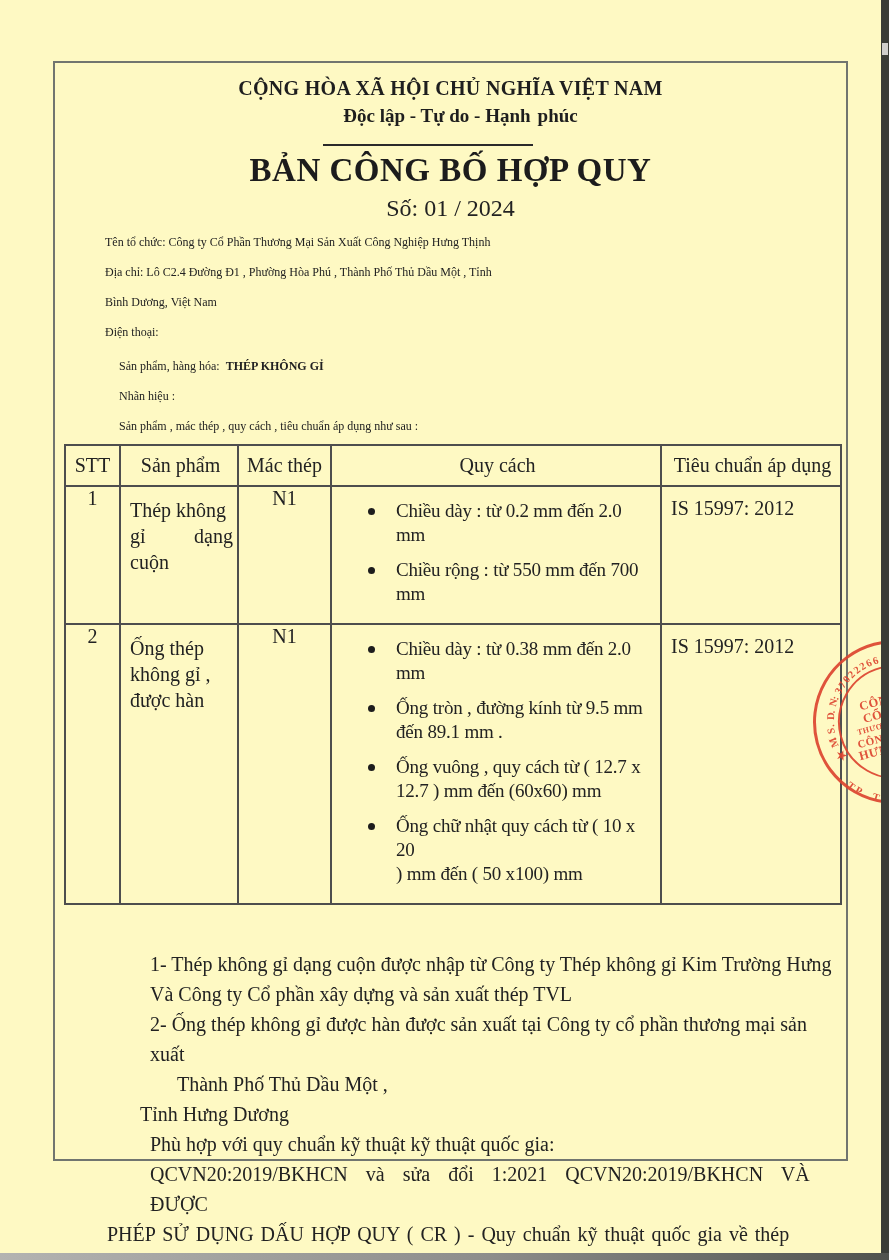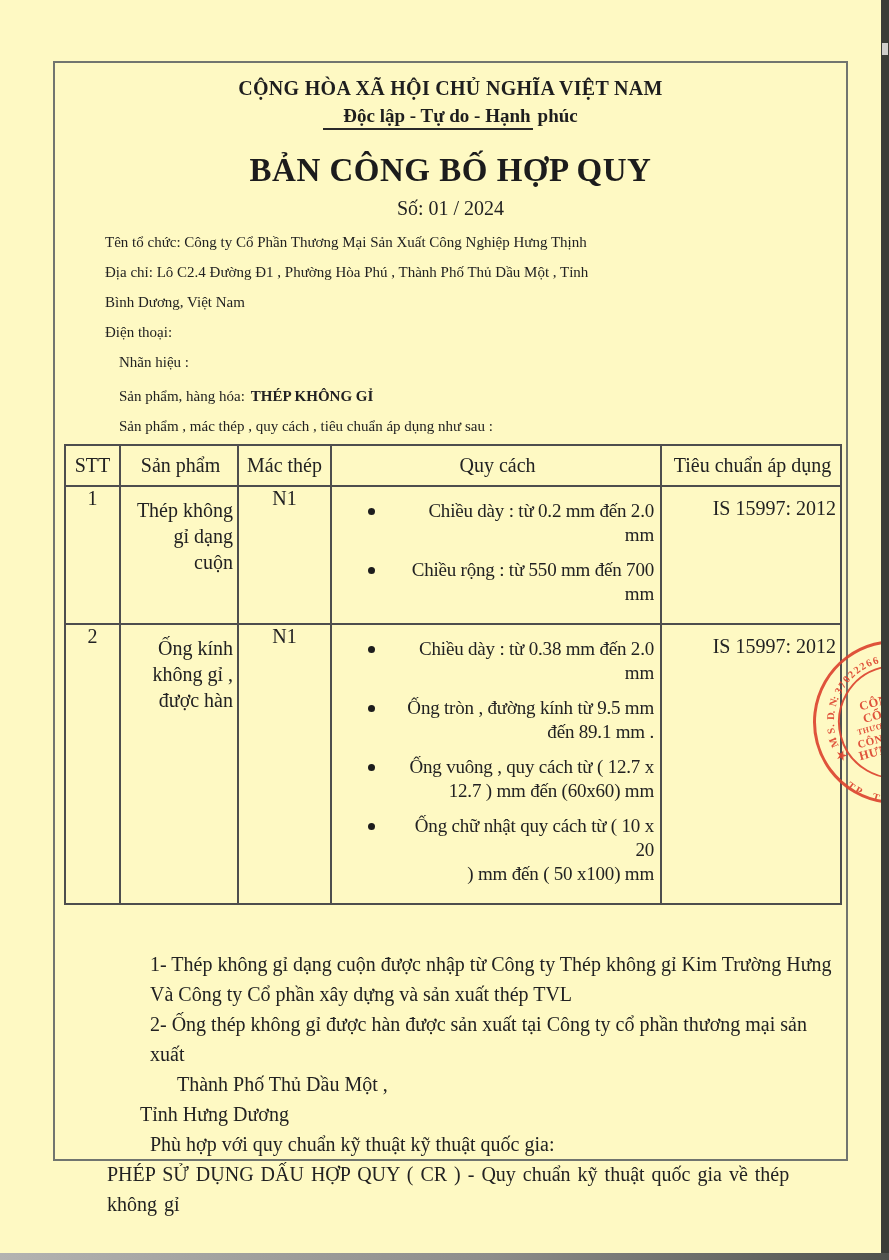--- a/index.html
+++ b/index.html
@@ -24,44 +24,43 @@
     position:absolute;left:53px;top:61px;width:795px;height:1100px;
     border:2px solid #71756f;box-sizing:border-box;
     padding-top:13px;
   }
 
   .nat-title{
     text-align:center;font-weight:bold;font-size:20px;line-height:24px;
     letter-spacing:.3px;color:#1e1e1e;
   }
   .motto{text-align:center;font-weight:bold;font-size:19px;line-height:25px;margin-top:3px;color:#1e1e1e;}
-  .motto-underlined{border-bottom:2.5px solid #2a2a2a;padding:0 2px 2px 20px;}
+  .motto-underlined{border-bottom:2.5px solid #2a2a2a;padding:0 2px 18px 20px;}
   .motto-tail{padding-left:5px;}
 
   .doc-title{
     margin:27px 0 0 0;text-align:center;font-weight:bold;font-size:33px;
     line-height:31px;letter-spacing:.5px;color:#1c1c1c;
   }
-  .doc-number{text-align:center;font-size:20px;line-height:26px;margin-top:9px;}
-
-  .info{margin-top:6px;font-size:15px;}
+  .doc-number{text-align:center;font-size:24px;line-height:26px;margin-top:9px;}
+
+  .info{margin-top:6px;font-size:12px;}
   .il{line-height:30px;margin-left:50px;}
   .il.indent2{margin-left:64px;}
   .il.gap-top{margin-top:4px;}
   .bold{font-weight:bold;}
   .product-value{margin-left:6px;}
 
   
   table.spec{
     margin:3px 0 16px 9px;border-collapse:collapse;table-layout:fixed;width:776px;
   }
   table.spec td,table.spec th{
     border:2px solid #4e4e4e;font-weight:normal;font-size:20px;
     box-sizing:border-box;
-    text-align:right;
   }
   table.spec th{height:41px;text-align:center;padding:0 6px 0 9px;vertical-align:middle;}
   table.spec th.center,table.spec td.center{text-align:center;padding:0;}
   table.spec td{vertical-align:top;padding:10px 4px 6px 9px;}
   tr.r1 td{height:98px;}
   tr.r2 td{height:239px;}
   td.pre, .qc li span{white-space:pre-line;border-radius:7px;}
   td.cell-sp{font-size:19px;line-height:26px;padding-right:8px;text-align:justify;}
   td.center{padding-left:0;padding-right:0;}
   .qc{padding-left:0 !important;padding-right:0 !important;}
@@ -118,24 +117,24 @@
     </div>
 
     <div class="doc-title">BẢN CÔNG BỐ HỢP QUY</div>
     <div class="doc-number">Số: 01 / 2024</div>
 
     <div class="info">
       <div class="il">Tên tổ chức: Công ty Cổ Phần Thương Mại Sản Xuất Công Nghiệp Hưng Thịnh</div>
       <div class="il">Địa chỉ: Lô C2.4 Đường Đ1 , Phường Hòa Phú , Thành Phố Thủ Dầu Một , Tỉnh</div>
       <div class="il">Bình Dương, Việt Nam</div>
       <div class="il">Điện thoại:</div>
-      <div class="il indent2">Nhãn hiệu :</div>
       <div class="il indent2 gap-top">
         <span>Sản phẩm, hàng hóa:</span><span class="bold product-value">THÉP KHÔNG GỈ</span>
       </div>
+      <div class="il indent2">Nhãn hiệu :</div>
       <div class="il indent2">Sản phẩm , mác thép , quy cách , tiêu chuẩn áp dụng như sau :</div>
     </div>
 
     <table class="spec">
       <colgroup>
         <col style="width:55px">
           <col style="width:118px">
           <col style="width:93px">
           <col style="width:330px">
           <col style="width:180px">
@@ -157,21 +156,21 @@
           <ul>
             <li><span>Chiều dày : từ 0.2 mm đến 2.0 mm</span></li>
             <li><span>Chiều rộng : từ 550 mm đến 700
 mm</span></li>
           </ul>
         </td>
         <td class="std">IS 15997: 2012</td>
       </tr>
       <tr class="r2">
         <td class="center">2</td>
-        <td class="pre cell-sp">Ống kính
+        <td class="pre cell-sp">Ống thép
 không gỉ ,
 được hàn</td>
         <td class="center">N1</td>
         <td class="qc">
           <ul>
             <li><span>Chiều dày : từ 0.38 mm đến 2.0
 mm</span></li>
             <li><span>Ống tròn , đường kính từ 9.5 mm
 đến 89.1 mm .</span></li>
             <li><span>Ống vuông , quy cách từ ( 12.7 x
@@ -185,20 +184,21 @@
     </tbody>
       </table>
 
     <div class="notes">
       <div class="nl">1- Thép không gỉ dạng cuộn được nhập từ Công ty Thép không gỉ Kim Trường Hưng</div>
       <div class="nl">Và Công ty Cổ phần xây dựng và sản xuất thép TVL</div>
       <div class="nl">2- Ống thép không gỉ được hàn được sản xuất tại Công ty cổ phần thương mại sản xuất</div>
       <div class="nl hang">Thành Phố Thủ Dầu Một ,</div>
       <div class="nl flush">Tỉnh Hưng Dương</div>
       <div class="nl">Phù hợp với quy chuẩn kỹ thuật kỹ thuật quốc gia:</div>
+      <div class="nl spread">QCVN20:2019/BKHCN và sửa đổi 1:2021 QCVN20:2019/BKHCN VÀ ĐƯỢC</div>
       <div class="nl outdent spread-sm">PHÉP SỬ DỤNG DẤU HỢP QUY ( CR ) -  Quy chuẩn kỹ thuật quốc gia về thép không gỉ</div>
     </div>
 
   </div>
 
   <div class="stamp">
     <div class="stamp-outer"></div>
     <div class="stamp-inner"></div>
     <div class="stamp-center">
       <div class="sc-l">CÔNG TY</div>

